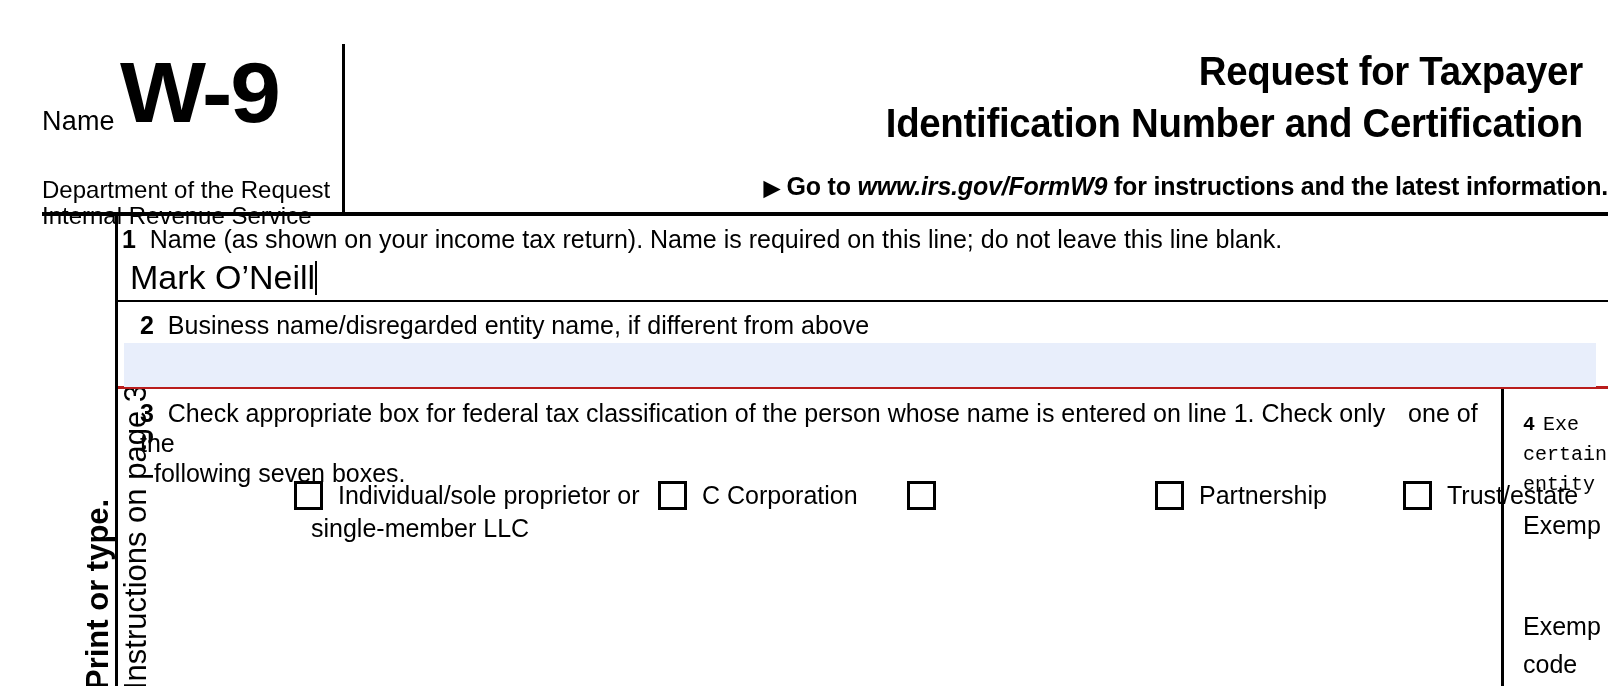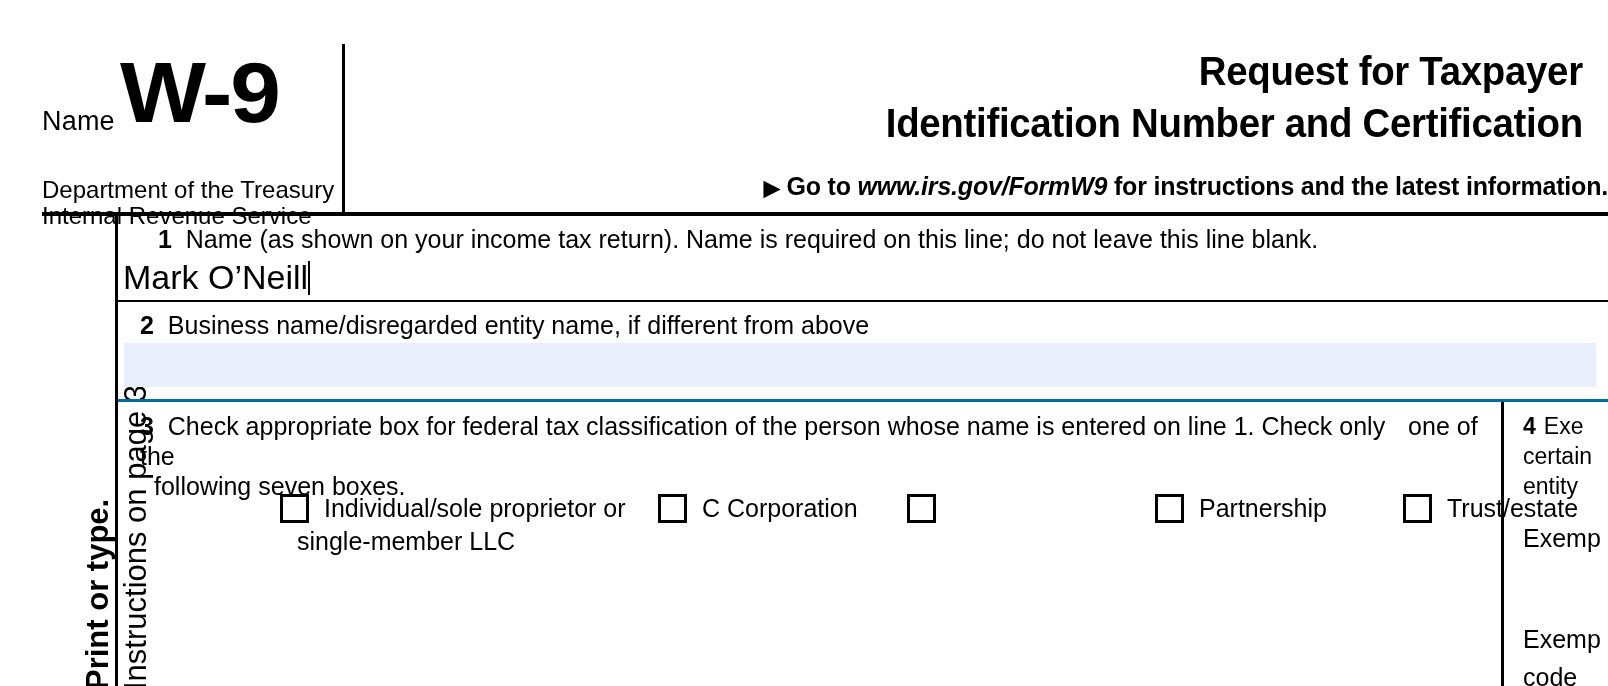--- a/index.html
+++ b/index.html
@@ -148,41 +148,41 @@
 
   .row {
     position: relative;
     box-sizing: border-box;
   }
   .row-name {
     height: 86px;
     border-bottom: 2px solid #000;
   }
   .row-biz {
-    height: 100px;
-    border-bottom: 3px solid #0369a1;
+    height: 87px;
+    border-bottom: 3px solid #b91c1c;
   }
   .row-class {
     height: 299px;
   }
 
   .row-label {
     position: absolute;
     font-size: 25px;
     white-space: nowrap;
   }
   .num {
     font-weight: bold;
   }
-  .lbl-1 { left: 40px; top: 9px; }
+  .lbl-1 { left: 4px; top: 9px; }
   .lbl-2 { left: 22px; top: 9px; }
 
   .name-value {
     position: absolute;
-    left: 5px; top: 42px;
+    left: 12px; top: 42px;
     font-size: 34px;
     letter-spacing: 0px;
   }
   .caret {
     display: inline-block;
     width: 2px;
     height: 34px;
     background: #000;
     vertical-align: -6px;
     margin-left: 0px;
@@ -245,24 +245,25 @@
     position: absolute;
     left: 49px;
     top: 33px;
     line-height: 29px;
     text-align: right;
   }
 
   
   .r4 {
     position: absolute;
-    left: 16px; top: 9px;
-    font-size: 23px;
+    left: 16px; top: 21px;
+    font-size: 20px;
     line-height: 30px;
     white-space: nowrap;
+    font-family: Liberation Mono, monospace;
   }
   .r4 .num { font-weight: bold; margin-right: 8px; }
   .r-exempt1 {
     position: absolute;
     left: 16px; top: 122px;
     font-size: 25px;
     white-space: nowrap;
   }
   .r-exempt2 {
     position: absolute;
@@ -274,21 +275,21 @@
 </style>
 </head>
 <body>
 
 <div id="page">
 
   <div class="header">
     <div class="hdr-left">
       <div class="form-word">Name</div>
       <div class="w9-big">W-9</div>
-      <div class="dept-line1">Department of the Treasury</div>
+      <div class="dept-line1">Department of the Request</div>
       <div class="dept-line2">Internal Revenue Service</div>
     </div>
     <div class="hdr-divider"></div>
     <div class="hdr-right">
       <div class="title-l1">Request for Taxpayer</div>
       <div class="title-l2">Identification Number and Certification</div>
       <div class="goto-line">
         <span class="tri">▶</span>
         <span>Go to </span><span class="url">www.irs.gov/FormW9</span><span> for instructions and the latest information.</span>
       </div>
@@ -330,21 +331,21 @@
 
         <div class="class-left">
           <div class="lbl-3">
             <span class="num">3</span>
             &nbsp;<span>Check appropriate box for federal tax classification of the person whose name is entered on line 1. Check only </span><b>one</b><span> of the</span><br>
             <span class="ind">following seven boxes.</span>
           </div>
 
           <div class="cbrow">
 
-            <div class="cbitem" style="left:130px; top:92px;padding-left:32px;">
+            <div class="cbitem" style="left:144px; top:92px;padding-left:32px;">
               <span class="cbox"></span><span class="cbtext">Individual/sole proprietor or</span>
               <span class="cbtext2">single-member LLC</span>
             </div>
 
             <div class="cbitem" style="left:540px; top:92px;">
               <span class="cbox"></span><span class="cbtext">C Corporation</span>
             </div>
 
             <div class="cbitem" style="left:789px; top:92px;">
               <span class="cbox"></span>

